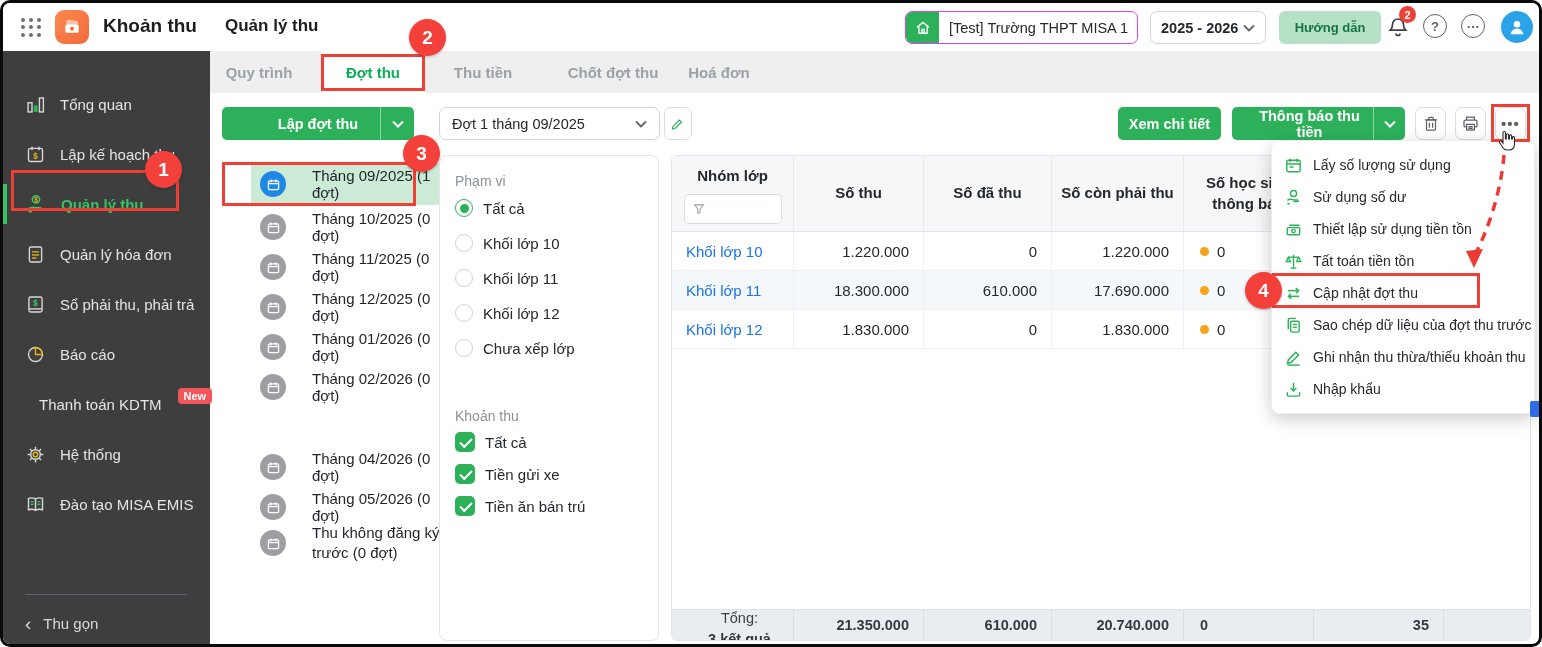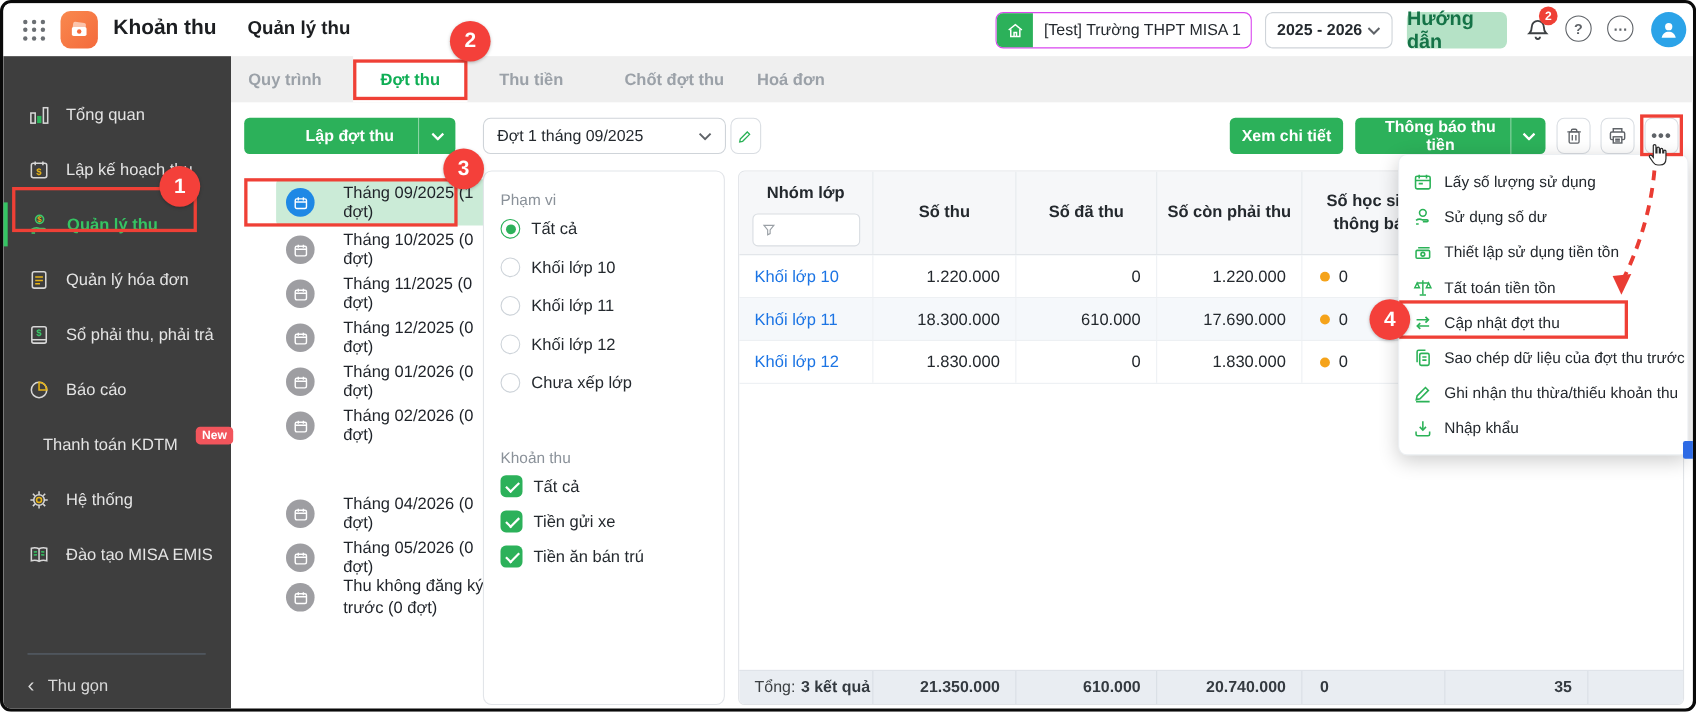--- a/index.html
+++ b/index.html
@@ -11,21 +11,21 @@
   .hdr{left:0;top:0;width:100%;height:48px;background:#fff;z-index:10;}
   .grid-dots{left:18px;top:15px;width:21px;height:19px;display:grid;grid-template-columns:repeat(3,1fr);gap:3px;}
   .grid-dots i{width:4px;height:4px;border-radius:50%;background:#6b6f73;}
   .app-logo{left:52px;top:7px;width:34px;height:34px;border-radius:9px;background:linear-gradient(135deg,#f9894e,#f46a3c);display:flex;align-items:center;justify-content:center;}
   .app-title{left:100px;top:12px;font-size:19px;font-weight:bold;color:#1c1e21;}
   .page-title{left:222px;top:13px;font-size:17px;font-weight:600;color:#1c1e21;}
   .school-box{left:902px;top:8px;width:233px;height:33px;border:1px solid #d946ef;border-radius:7px;display:flex;align-items:center;background:#fff;overflow:hidden;}
   .school-ic{width:33px;height:33px;background:#2CB15A;display:flex;align-items:center;justify-content:center;flex:none;}
   .school-txt{padding:0 10px;font-size:14.5px;color:#24292e;white-space:nowrap;}
   .year-box{left:1147px;top:8px;width:116px;height:33px;border:1px solid #cfd4d9;border-radius:7px;display:flex;align-items:center;justify-content:space-between;padding:0 10px;font-size:14.5px;font-weight:bold;background:#fff;}
-  .guide-btn{left:1276px;top:8px;width:91px;height:33px;background:#b5e2c6;color:#157347;font-size:18px;font-weight:bold;border-radius:6px;display:flex;align-items:center;justify-content:center;}
+  .guide-btn{left:1276px;top:8px;width:102px;height:33px;background:#b5e2c6;color:#157347;font-size:13px;font-weight:bold;border-radius:6px;display:flex;align-items:center;justify-content:center;}
   .icon-btn{width:26px;height:26px;display:flex;align-items:center;justify-content:center;}
   .circle-btn{width:24px;height:24px;border:1.6px solid #5f6368;border-radius:50%;display:flex;align-items:center;justify-content:center;font-size:13px;font-weight:bold;color:#5f6368;}
   .bell-badge{left:1396px;top:3px;min-width:17px;height:17px;background:#ef4036;color:#fff;border-radius:9px;font-size:11px;font-weight:bold;display:flex;align-items:center;justify-content:center;padding:0 4px;z-index:11;}
   .avatar{left:1498px;top:8px;width:32px;height:32px;border-radius:50%;background:#2BA3E8;display:flex;align-items:center;justify-content:center;overflow:hidden;}
   
   .sidebar{left:0;top:48px;width:207px;height:596px;background:#3E3E3E;z-index:5;}
   .side-list{position:absolute;left:0;top:28px;width:100%;}
   .side-item{height:50px;display:flex;align-items:center;gap:14px;padding-left:22px;color:#e4e4e4;font-size:15px;position:relative;}
   .side-item .lbl{white-space:nowrap;}
   .side-item.active .lbl{color:#35C463;font-weight:bold;}
@@ -501,21 +501,21 @@
       <div class="cell c4 num">1.830.000</div>
       <div class="cell c5 dotcell">
           <span class="odot"></span>
           <span>0</span>
         </div>
       <div class="cell c6"></div>
       <div class="cell c7"></div>
     </div>
 
     <div class="tfoot">
-      <div class="cell c1" style="padding-left:14px;gap:5px;">
+      <div class="cell c1" style="padding-left:14px;gap:5px;flex-direction:column;">
         <span style="font-weight:normal;color:#3c4043;">Tổng:</span>
         <span>3 kết quả</span>
       </div>
       <div class="cell c2 num">21.350.000</div>
       <div class="cell c3 num">610.000</div>
       <div class="cell c4 num">20.740.000</div>
       <div class="cell c5" style="padding-left:16px;">0</div>
       <div class="cell c6 num">35</div>
       <div class="cell c7"></div>
     </div>

